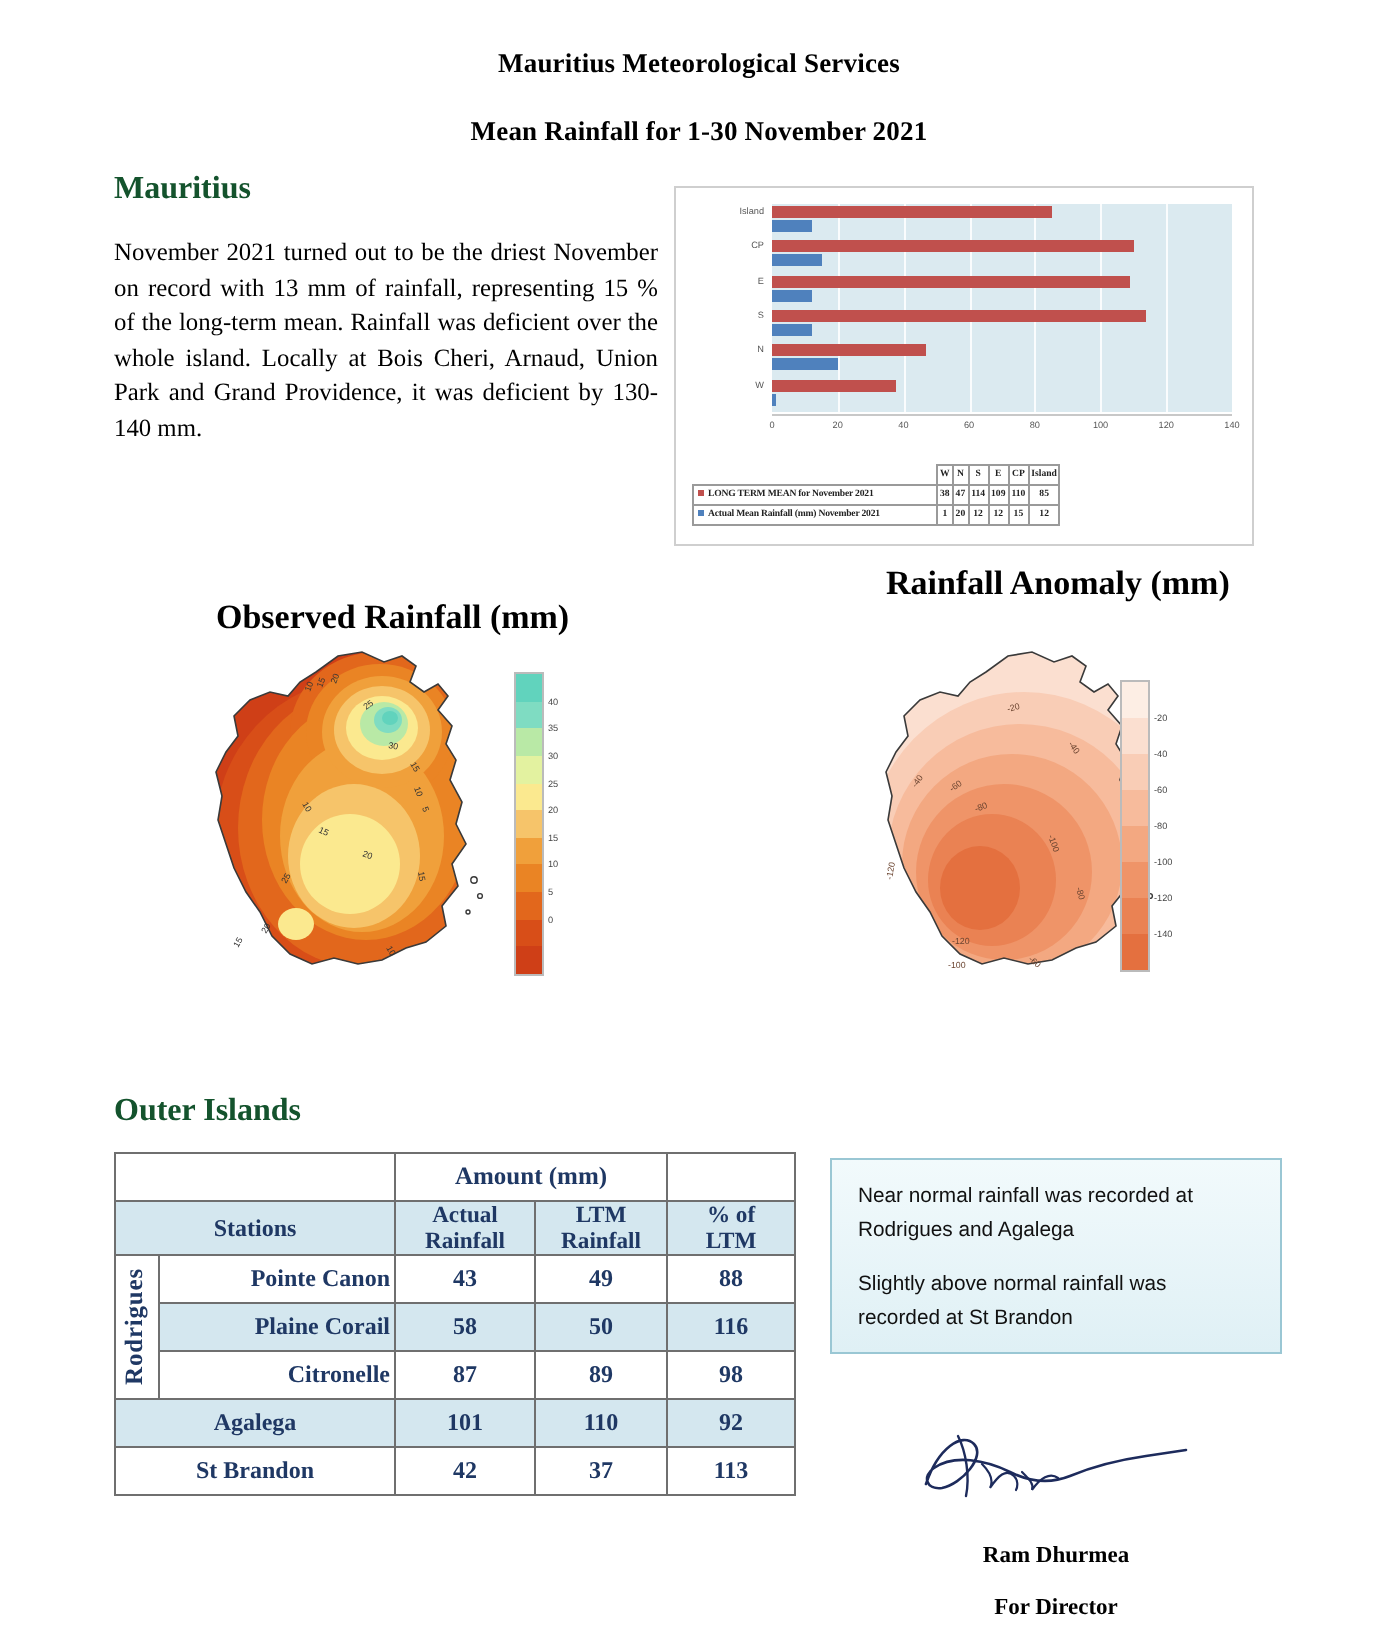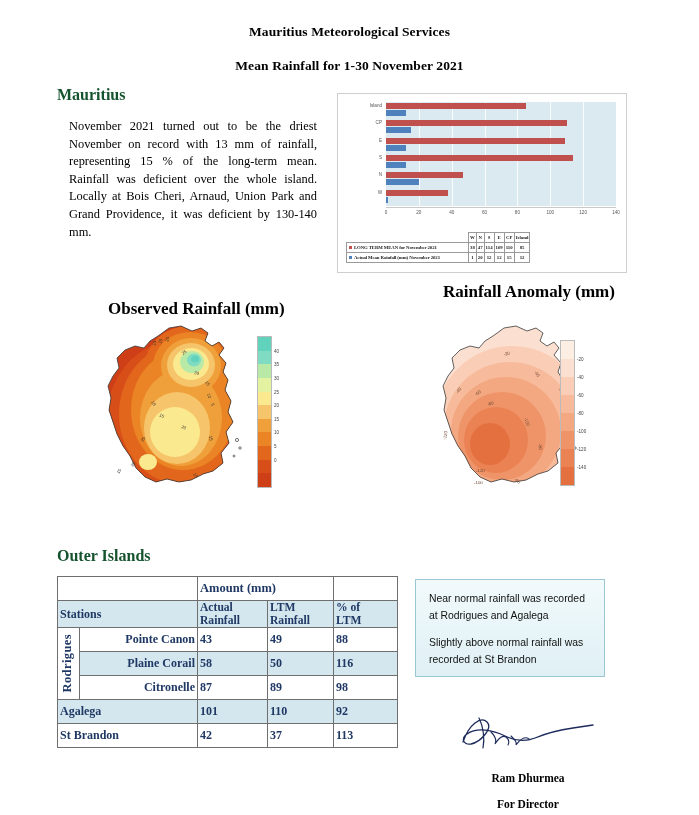--- a/index.html
+++ b/index.html
@@ -27,21 +27,21 @@
     color:#14532d;font-weight:bold;font-size:16px;
     font-family:"Liberation Serif", serif;
   }
 
   
   .intro{
     position:absolute;left:57px;top:86px;width:272px;
   }
   .intro .section-title{margin:0 0 14px 0;}
   .intro p{
-    margin:12px;font-size:12.4px;line-height:17.6px;
+    margin:0;font-size:12.4px;line-height:17.6px;
     text-align:justify;text-justify:inter-word;
   }
 
   
   .chart-panel{
     position:absolute;left:337px;top:93px;width:290px;height:180px;
     border:1px solid #cfcfcf;background:#ffffff;box-sizing:border-box;
   }
   .chart-area{
     position:relative;margin:6px 6px 0 6px;height:122px;
@@ -110,42 +110,42 @@
   
   .outer-title{position:absolute;left:57px;top:547px;}
 
   .oi-table{
     position:absolute;left:57px;top:576px;width:340px;
     border-collapse:collapse;font-family:"Liberation Serif", serif;
     table-layout:fixed;
   }
   .oi-table td{
     border:1px solid #6f6f6f;
-    vertical-align:middle;
+    text-align:center;vertical-align:middle;
     font-weight:bold;font-size:12px;color:#1F3864;
     height:23px;padding:0 2px;
   }
   .oi-table .tint{background:#d4e7ef;}
   .oi-table .white{background:#ffffff;}
   .oi-table td.station{text-align:right;padding-left:7px;}
   .oi-table td.rot{
     width:22px;
     background:#ffffff;
   }
   .rot-inner{
     writing-mode:vertical-rl;transform:rotate(180deg);
     font-weight:bold;font-size:12.5px;color:#1F3864;
     letter-spacing:.4px;
   }
   .oi-table .amount-hdr{font-size:12.5px;}
   .oi-table .two-line{line-height:13px;font-size:11.6px;}
 
   
   .notebox{
-    position:absolute;left:415px;top:579px;width:190px;height:98px;
+    position:absolute;left:415px;top:579px;width:226px;height:98px;
     background:linear-gradient(180deg,#f2fafc 0%,#dff0f5 100%);
     border:1px solid #9ac7d4;box-sizing:border-box;padding:11px 13px;
     font-family:"Liberation Sans", sans-serif;font-size:10.4px;
     line-height:16.5px;color:#111;
   }
   .notebox p{margin:0;}
   .notebox p + p{margin-top:11px;}
 
   
   .sig-wrap{position:absolute;left:455px;top:712px;width:160px;height:46px;}

